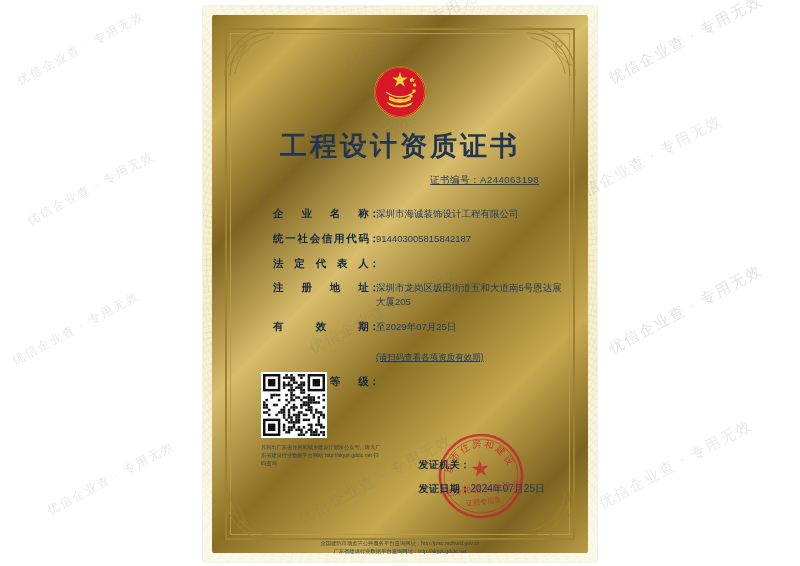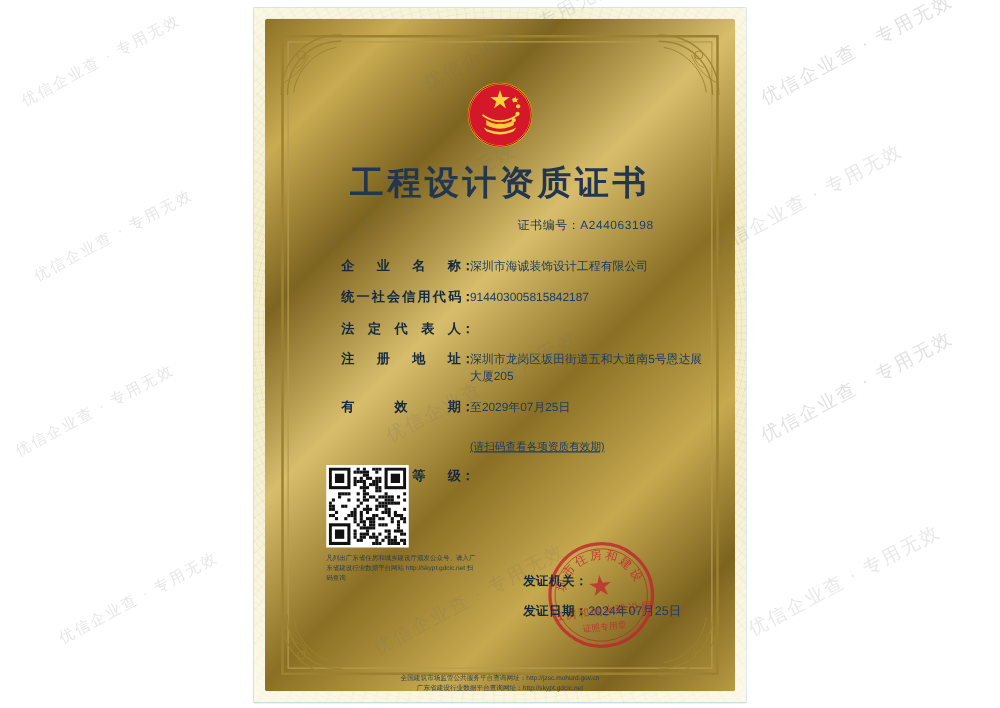--- a/index.html
+++ b/index.html
@@ -107,25 +107,26 @@
     text-align: center;
     font-family: "Liberation Serif", "DejaVu Serif", serif;
     font-weight: bold;
     font-size: 27px;
     letter-spacing: 3px;
     color: #23364f;
   }
 
   #cert-no {
     position: absolute;
-    right: 74px;
+    right: 58px;
     top: 168px;
     font-size: 9.5px;
     color: #24405f;
     letter-spacing: .5px;
+    text-decoration: underline;
   }
   #cert-no .label { color: #1d3450; }
   #cert-no .value { color: #1f3e66; }
 
   
   #fields {
     position: absolute;
     left: 70px;
     top: 200px;
     width: 290px;

